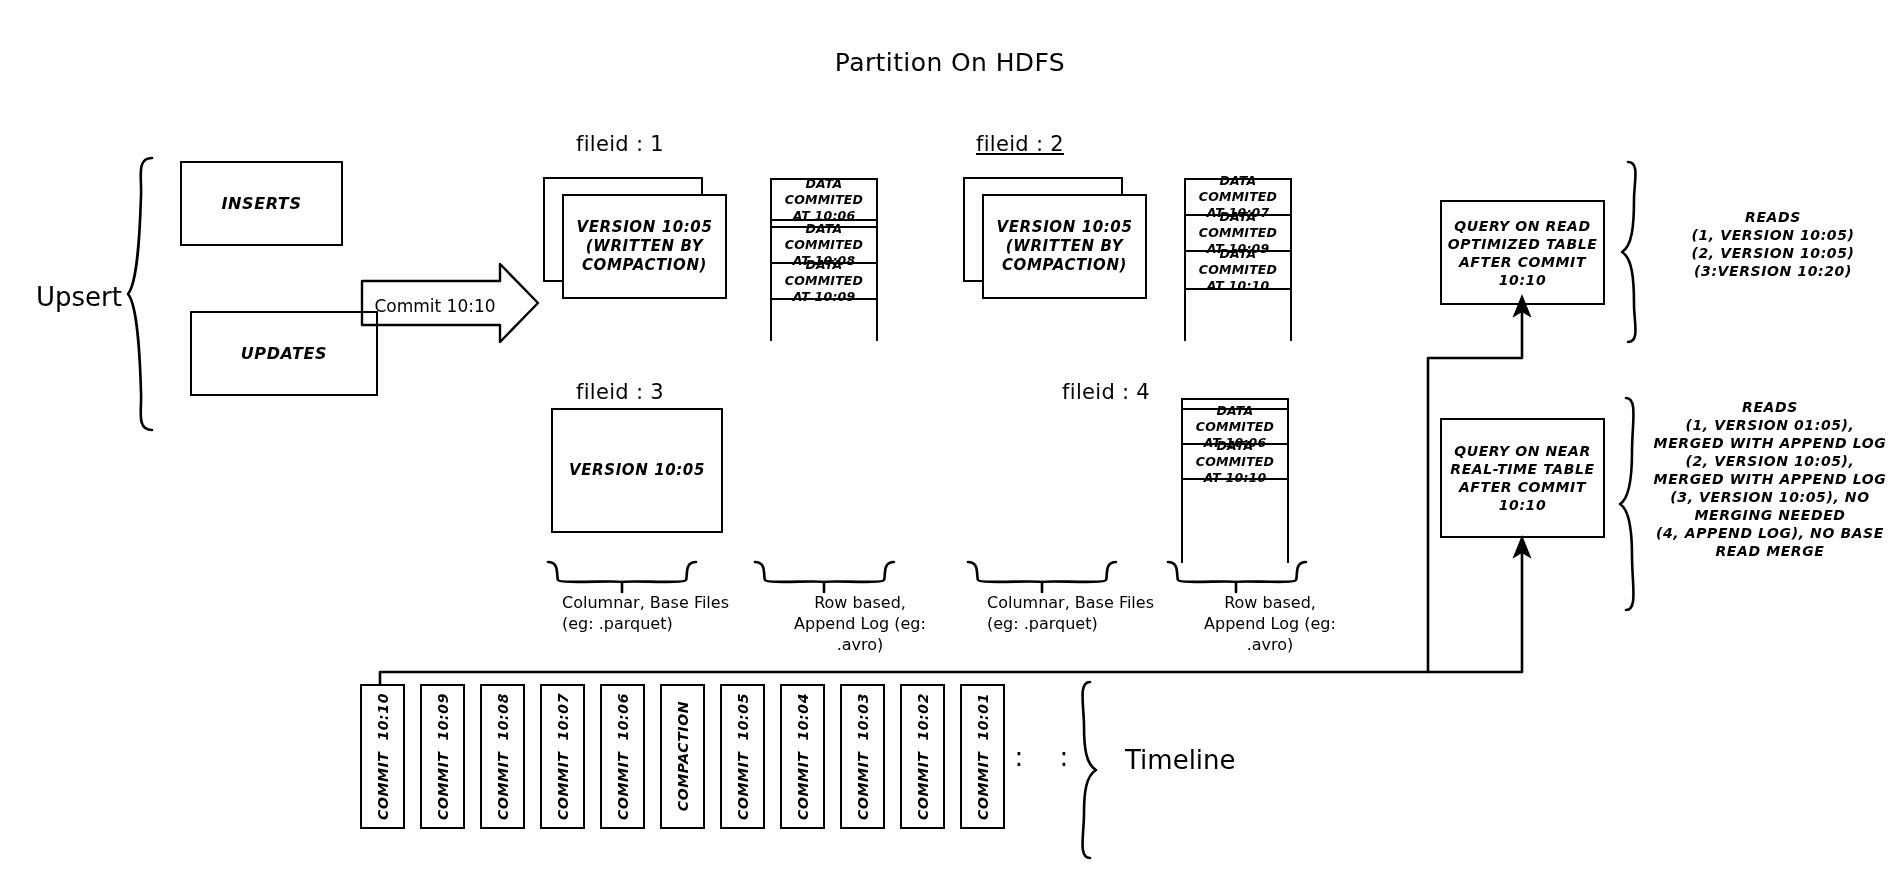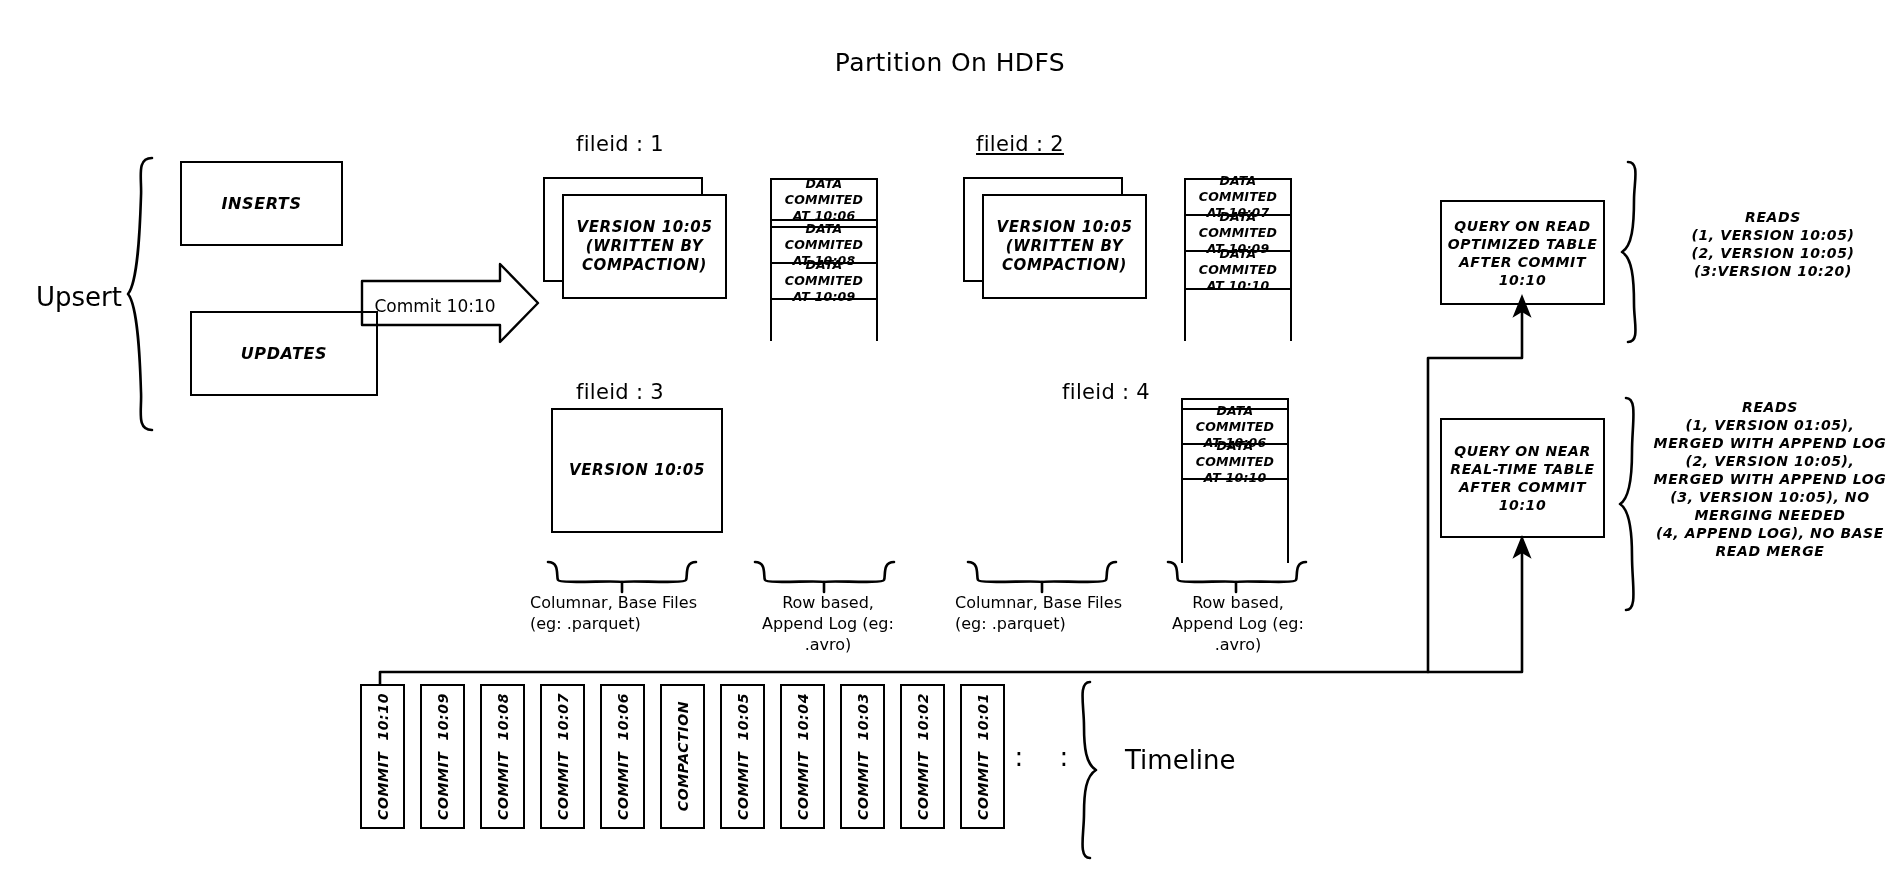--- a/index.html
+++ b/index.html
@@ -3,21 +3,21 @@
 <meta charset="utf-8">
 <style>
   html,body{margin:0;padding:0;background:#ffffff;}
   body{width:1900px;height:880px;position:relative;overflow:hidden;
        font-family:"DejaVu Sans","Liberation Sans",sans-serif;color:#000;}
   .stage{position:absolute;left:0;top:0;width:1900px;height:880px;border-radius:25px;}
   .abs{position:absolute;box-sizing:border-box;}
 
   .title{font-size:25px;letter-spacing:.4px;text-align:center;}
   .lbl{font-size:21px;letter-spacing:.3px;text-align:center;}
-  .lbl-small{font-size:16px;line-height:21px;text-align:center;}
+  .lbl-small{font-size:16px;line-height:21px;text-align:center;margin-left:32px;}
 
   
   .hand{font-family:"DejaVu Sans","Liberation Sans",sans-serif;
         font-weight:700;font-style:italic;font-size:15px;line-height:19px;
         letter-spacing:.6px;text-align:center;}
   .hand.b14{font-size:14px;line-height:18px;}
   .hand.b12{font-size:12.5px;line-height:16px;letter-spacing:.2px;}
   .hand.b16{font-size:16px;line-height:21px;}
 
   .box{border:2.5px solid #000;background:#fff;display:flex;align-items:center;

